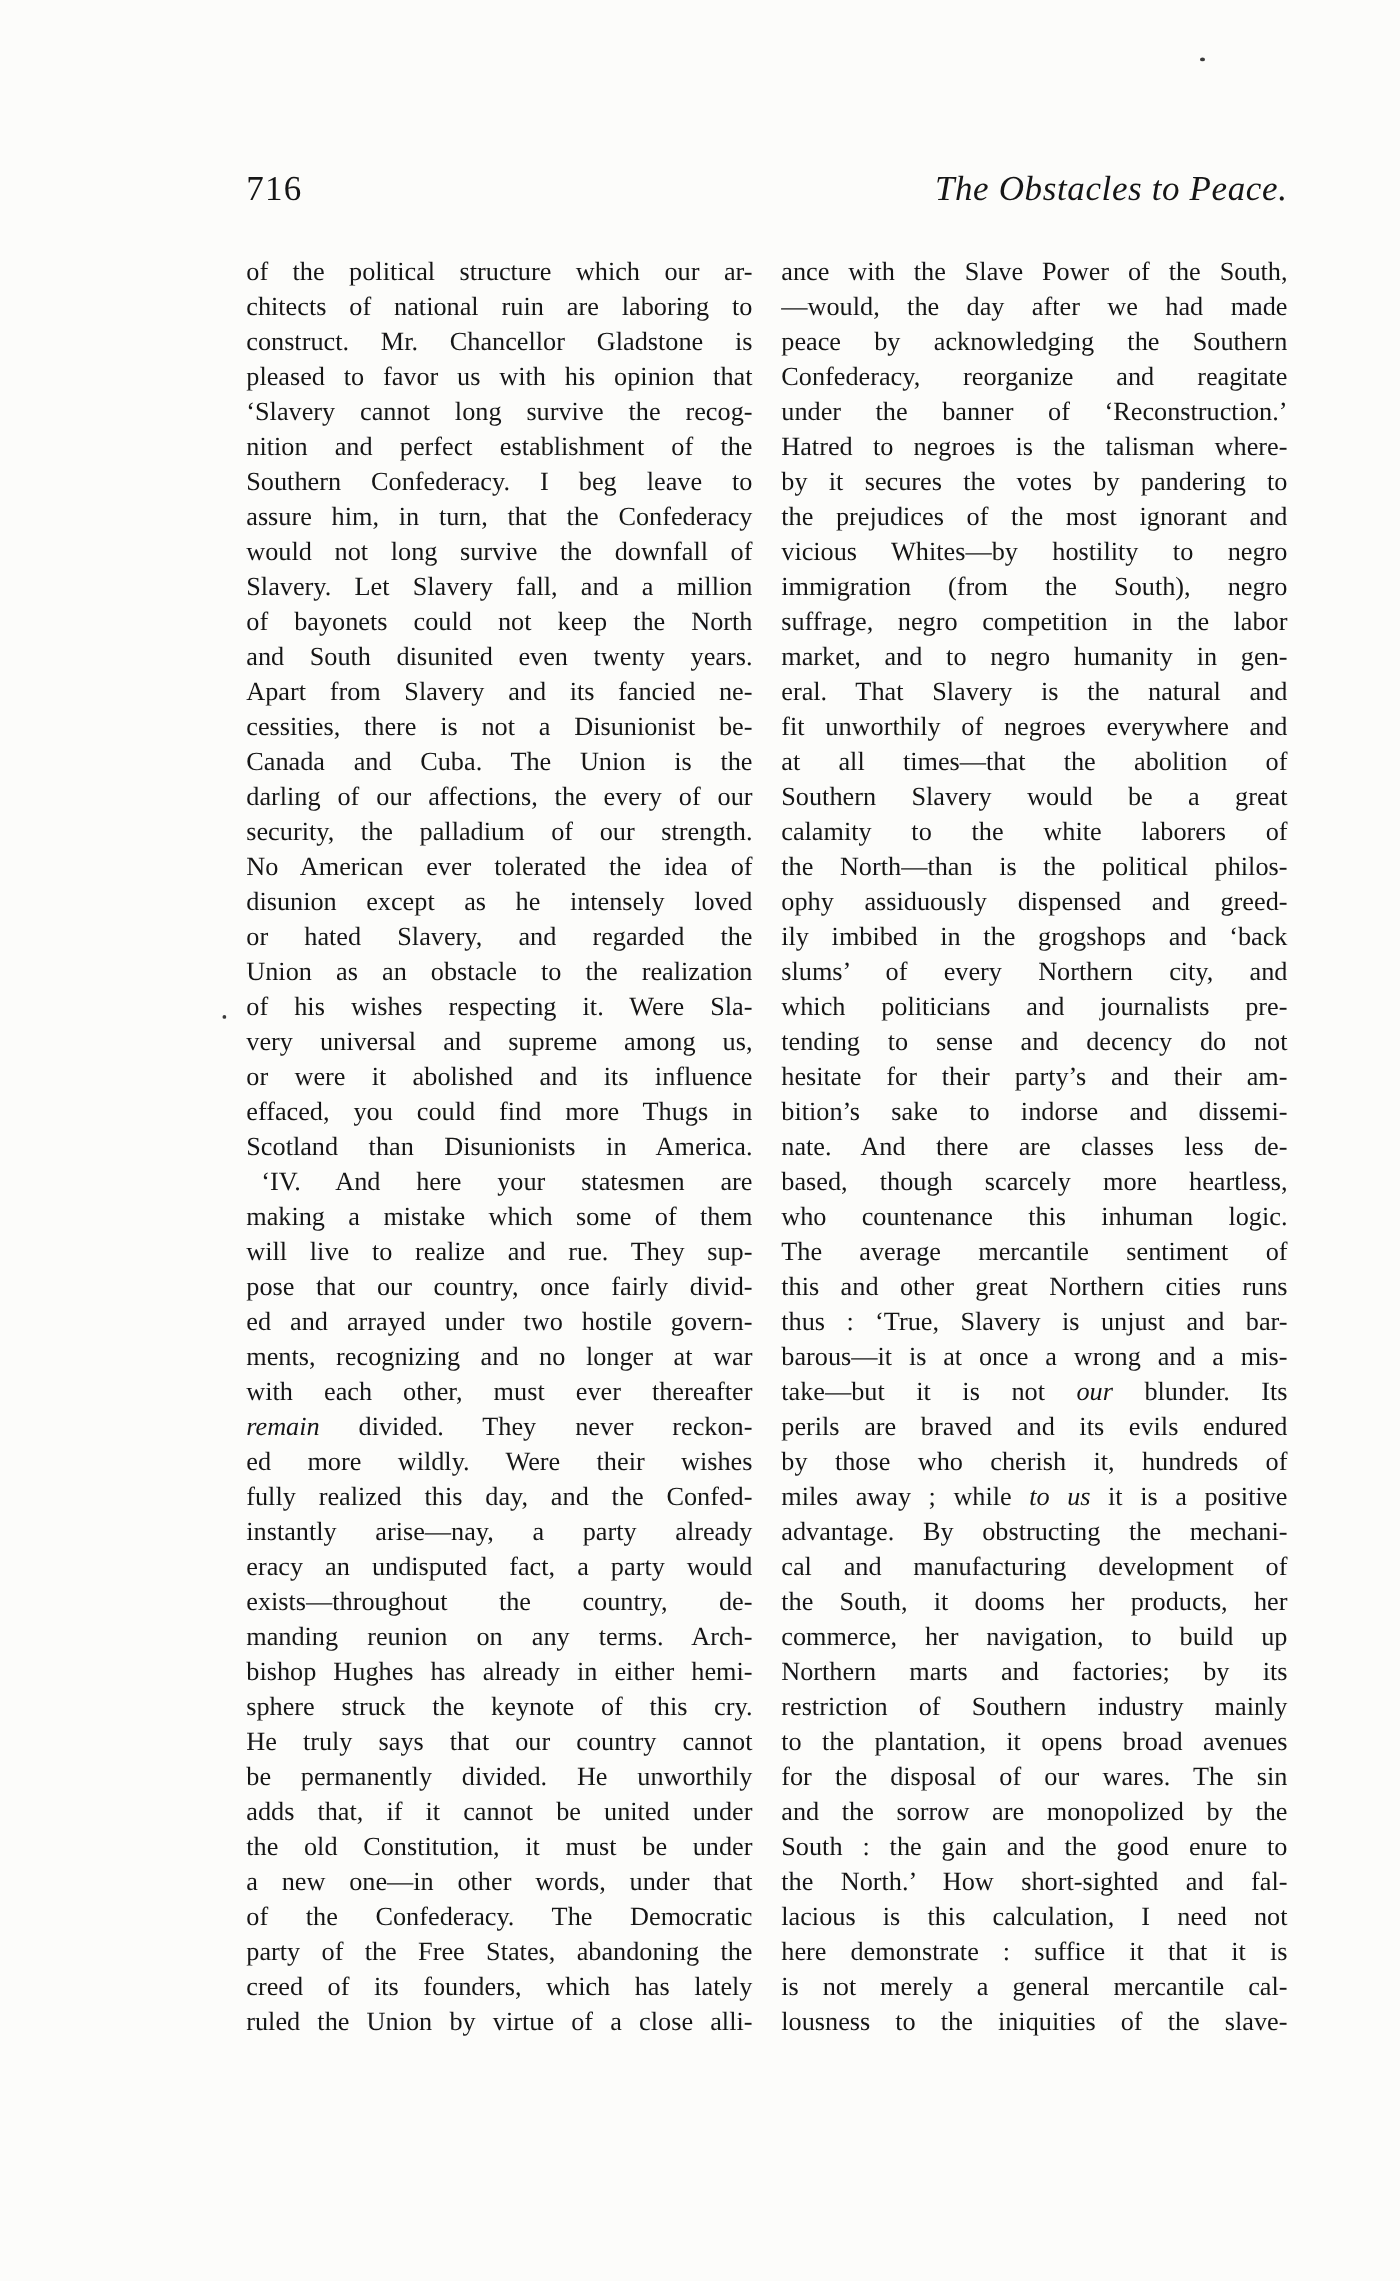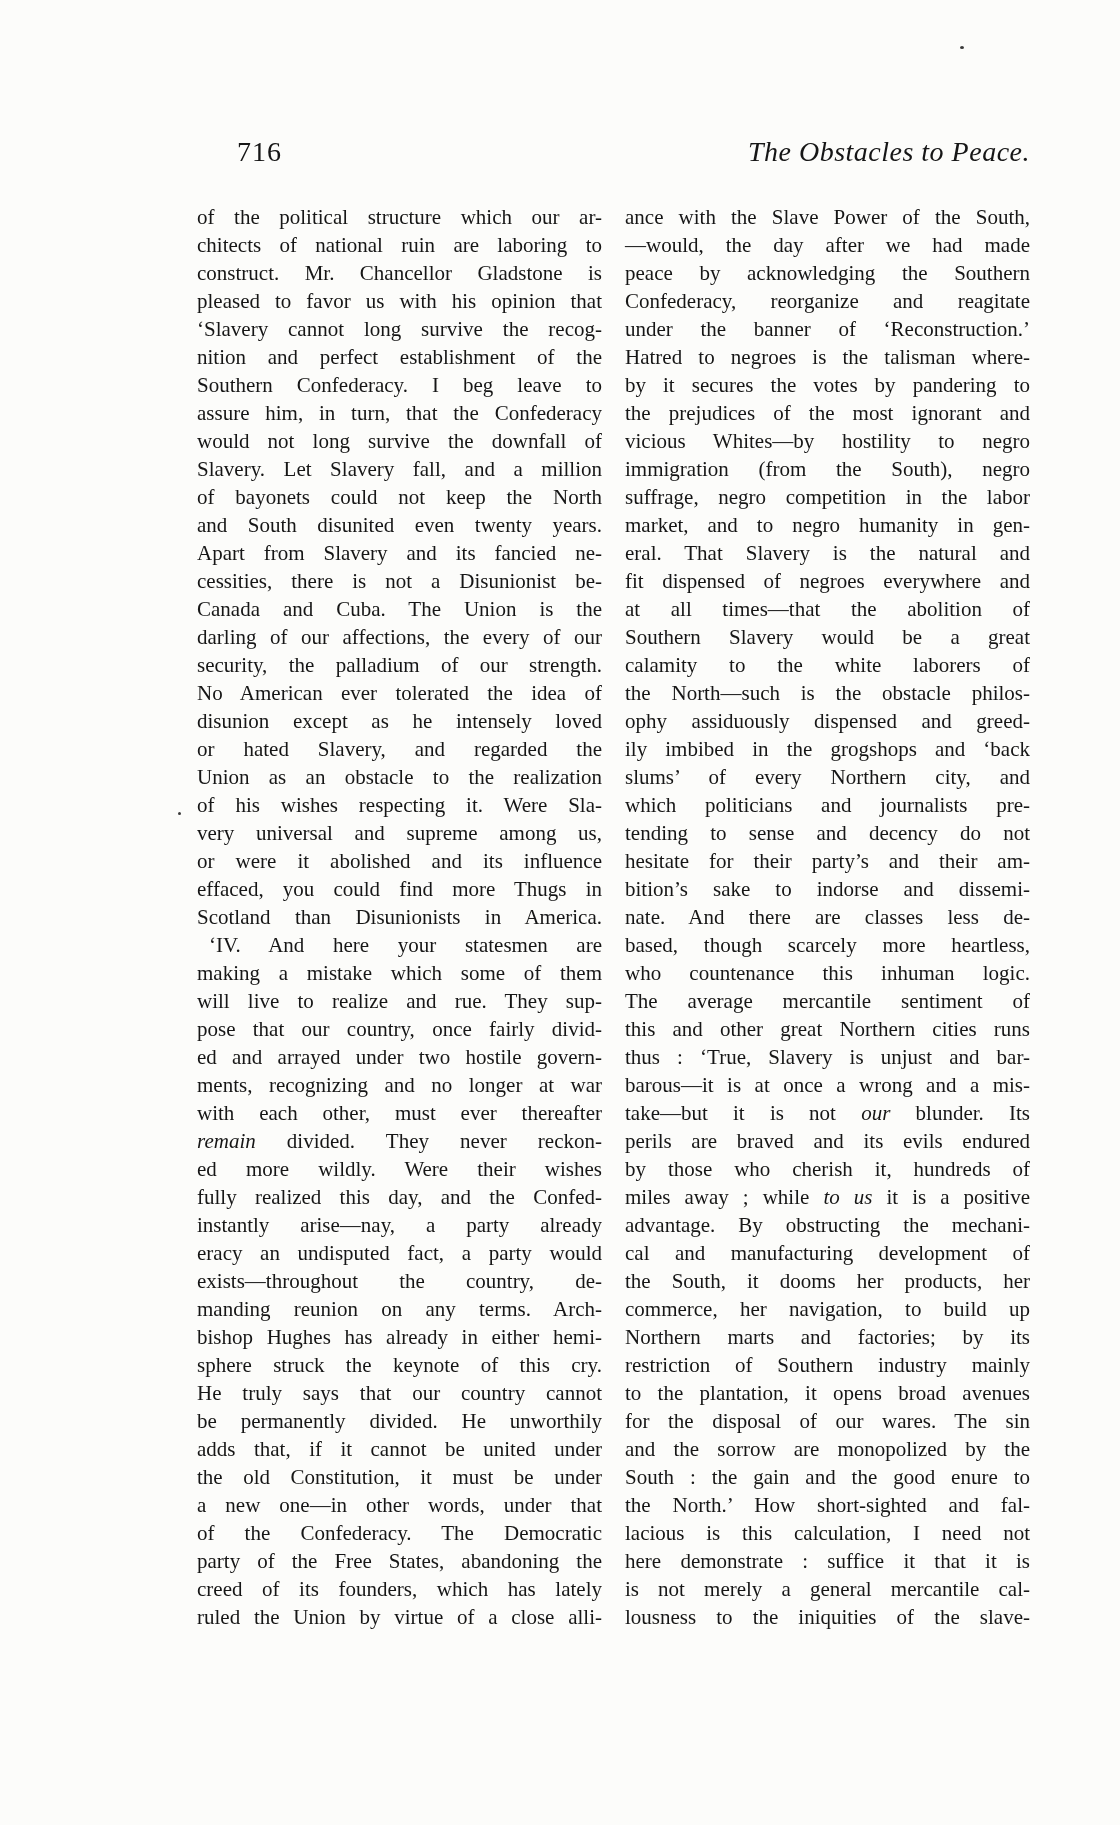--- a/index.html
+++ b/index.html
@@ -14,21 +14,21 @@
     background:#fcfcfa;
     color:#161616;
     overflow:hidden;
   }
   .running-head{
     position:absolute;
     top:136px;left:197px;width:833px;height:36px;
   }
   .page-num{
     position:absolute;left:0;top:0;
-    font-size:28px;letter-spacing:1px;margin-left:40px;
+    font-size:28px;letter-spacing:1px;
   }
   .running-title{
     position:absolute;left:0;top:0;width:100%;
     text-align:right;
     font-style:italic;
     font-size:28px;
     letter-spacing:0.5px;
   }
   .columns{
     position:absolute;
@@ -130,25 +130,25 @@
         <div class="line"><span>Confederacy, reorganize and reagitate</span></div>
         <div class="line"><span>under the banner of ‘Reconstruction.’</span></div>
         <div class="line"><span>Hatred to negroes is the talisman where-</span></div>
         <div class="line"><span>by it secures the votes by pandering to</span></div>
         <div class="line"><span>the prejudices of the most ignorant and</span></div>
         <div class="line"><span>vicious Whites—by hostility to negro</span></div>
         <div class="line"><span>immigration (from the South), negro</span></div>
         <div class="line"><span>suffrage, negro competition in the labor</span></div>
         <div class="line"><span>market, and to negro humanity in gen-</span></div>
         <div class="line"><span>eral.  That Slavery is the natural and</span></div>
-        <div class="line"><span>fit dispensed of negroes everywhere and</span></div>
+        <div class="line"><span>fit unworthily of negroes everywhere and</span></div>
         <div class="line"><span>at all times—that the abolition of</span></div>
         <div class="line"><span>Southern Slavery would be a great</span></div>
         <div class="line"><span>calamity to the white laborers of</span></div>
-        <div class="line"><span>the North—such is the obstacle philos-</span></div>
+        <div class="line"><span>the North—than is the political philos-</span></div>
         <div class="line"><span>ophy assiduously dispensed and greed-</span></div>
         <div class="line"><span>ily imbibed in the grogshops and ‘back</span></div>
         <div class="line"><span>slums’ of every Northern city, and</span></div>
         <div class="line"><span>which politicians and journalists pre-</span></div>
         <div class="line"><span>tending to sense and decency do not</span></div>
         <div class="line"><span>hesitate for their party’s and their am-</span></div>
         <div class="line"><span>bition’s sake to indorse and dissemi-</span></div>
         <div class="line"><span>nate.  And there are classes less de-</span></div>
         <div class="line"><span>based, though scarcely more heartless,</span></div>
         <div class="line"><span>who countenance this inhuman logic.</span></div>

